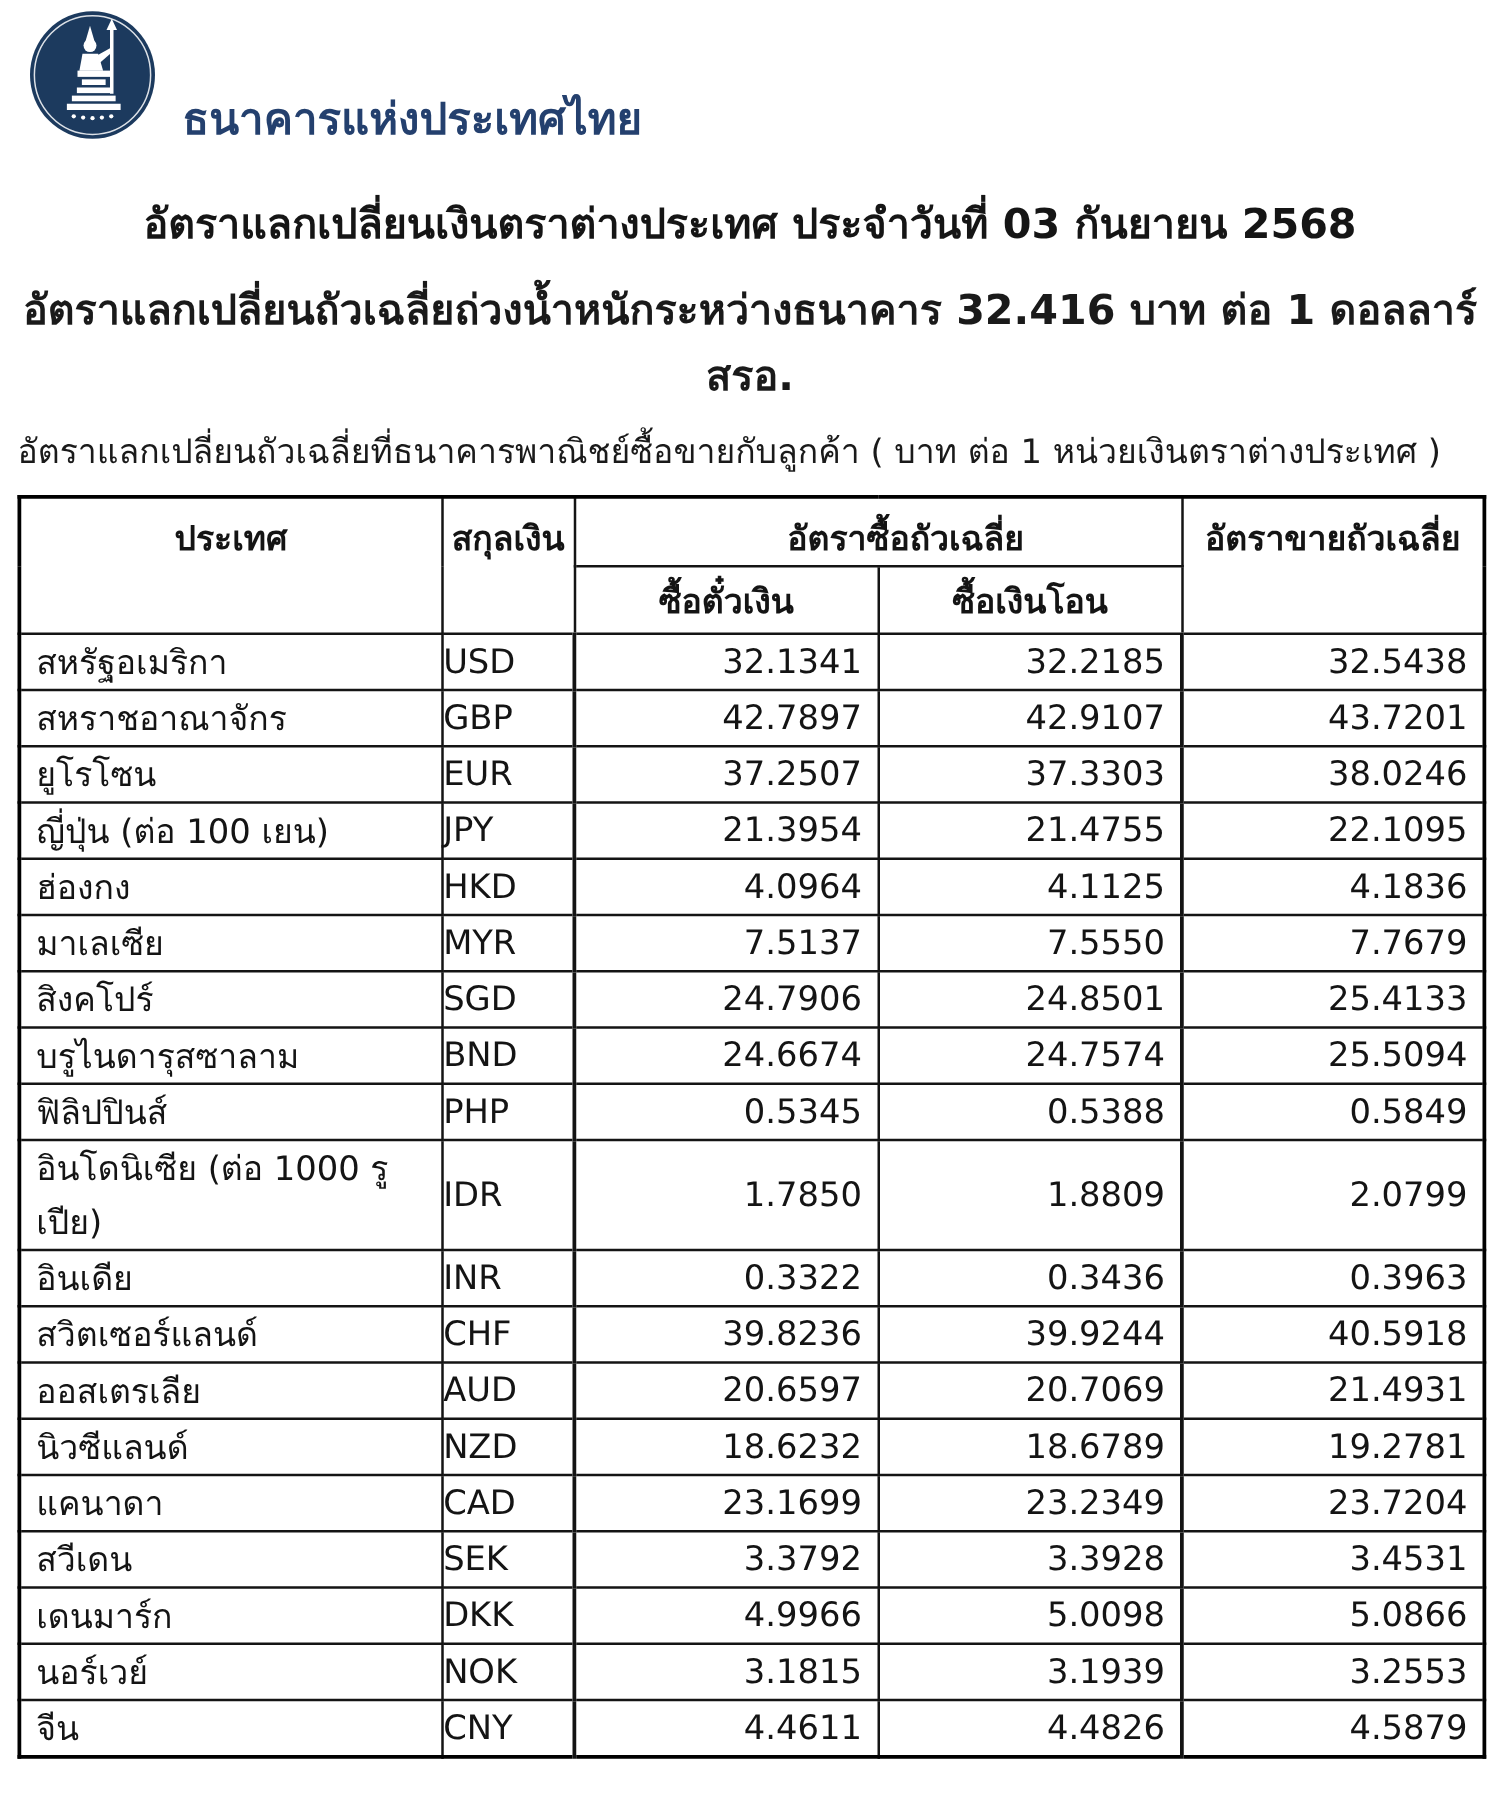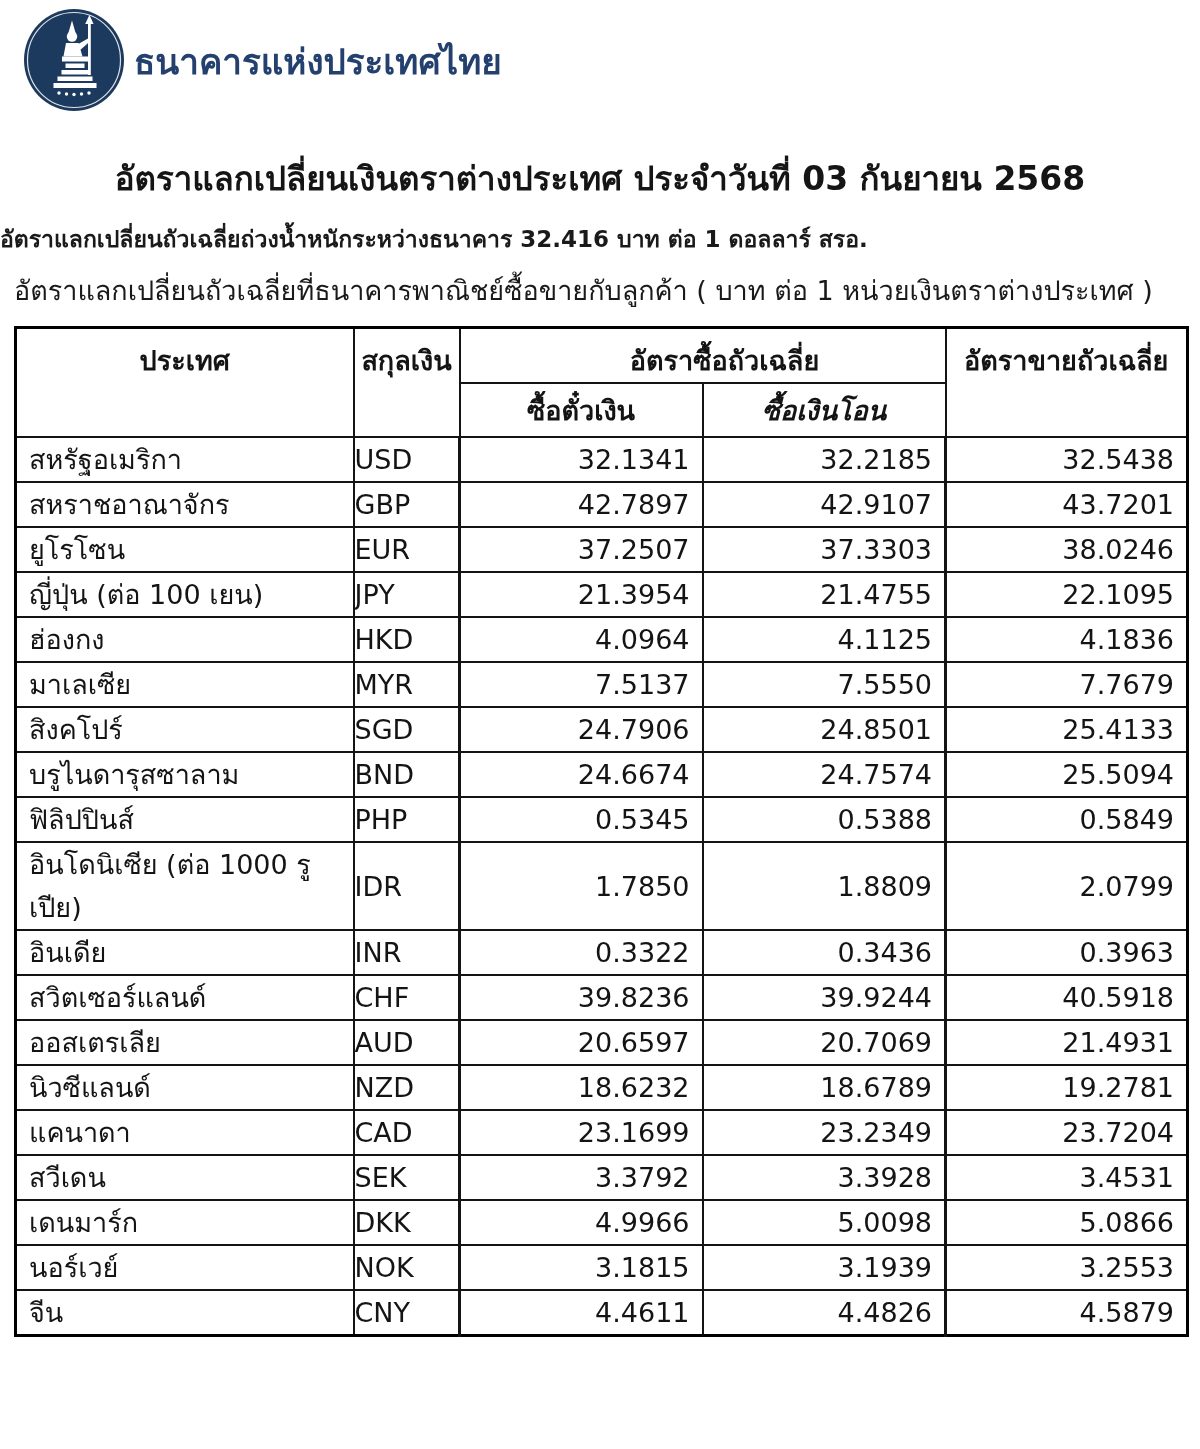--- a/index.html
+++ b/index.html
@@ -7,22 +7,22 @@
     width: 1200px;
     background: #ffffff;
     color: #1a1a1a;
     font-family: "DejaVu Sans", "Liberation Sans", sans-serif;
   }
   body { height: 1449px; overflow: hidden; }
 
   
   .brand {
     display: flex;
-    align-items: center;
-    gap: 8px;
+    align-items: flex-end;
+    gap: 20px;
     padding: 8px 0 0 22px;
     height: 116px;
   }
   .brand-names { display: flex; flex-direction: column; }
   .brand-th {
     font-size: 35px;
     font-weight: 700;
     color: #24406e;
     line-height: 1.15;
   }
@@ -37,22 +37,22 @@
 
   
   .title {
     text-align: center;
     font-size: 33px;
     font-weight: 700;
     margin-top: 36px;
     color: #151515;
   }
   .subtitle-interbank {
-    text-align: left;
-    font-size: 23px;
+    text-align: center;
+    font-size: 33px;
     font-weight: 600;
     margin-top: 16px;
     color: #1a1a1a;
   }
   .subtitle-customer {
     text-align: left;
     font-size: 27px;
     font-weight: 400;
     margin: 12px 0 0 14px;
     color: #1a1a1a;
@@ -92,21 +92,21 @@
   .th-buy {
     text-align: center;
     vertical-align: top;
     padding-top: 10px;
     border-bottom: 4px solid #000;
     border-right-width: 3px;
     padding-left: 44px;
   }
   .th-sub { text-align: center; vertical-align: middle; }
   .th-sub-left { border-right: 1px solid #141414; }
-  .th-sub-right { border-right-width: 3px; font-style: italic; }
+  .th-sub-right { border-right-width: 3px; }
 
   .rates tbody tr { height: 36px; }
   td.td-country { text-align: left; padding-left: 12px; }
   td.td-currency { text-align: left; border-right-width: 3px; }
   td.td-num { text-align: right; padding-right: 12px; font-variant-numeric: tabular-nums; }
   td.td-buy2 { border-right-width: 3px; }
 </style>
 </head>
 <body>
 

